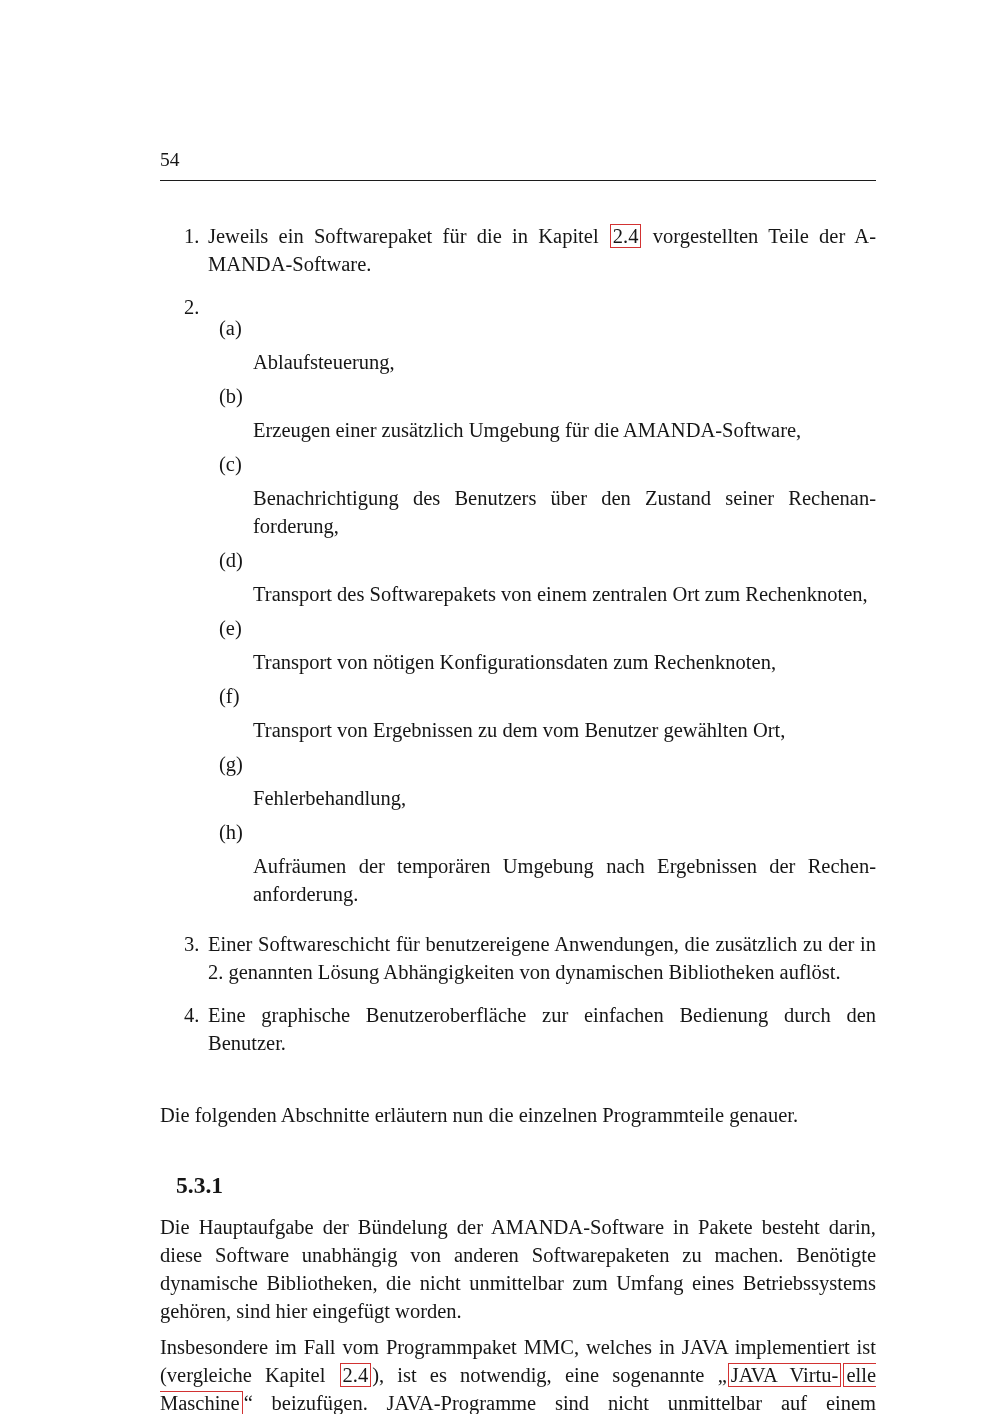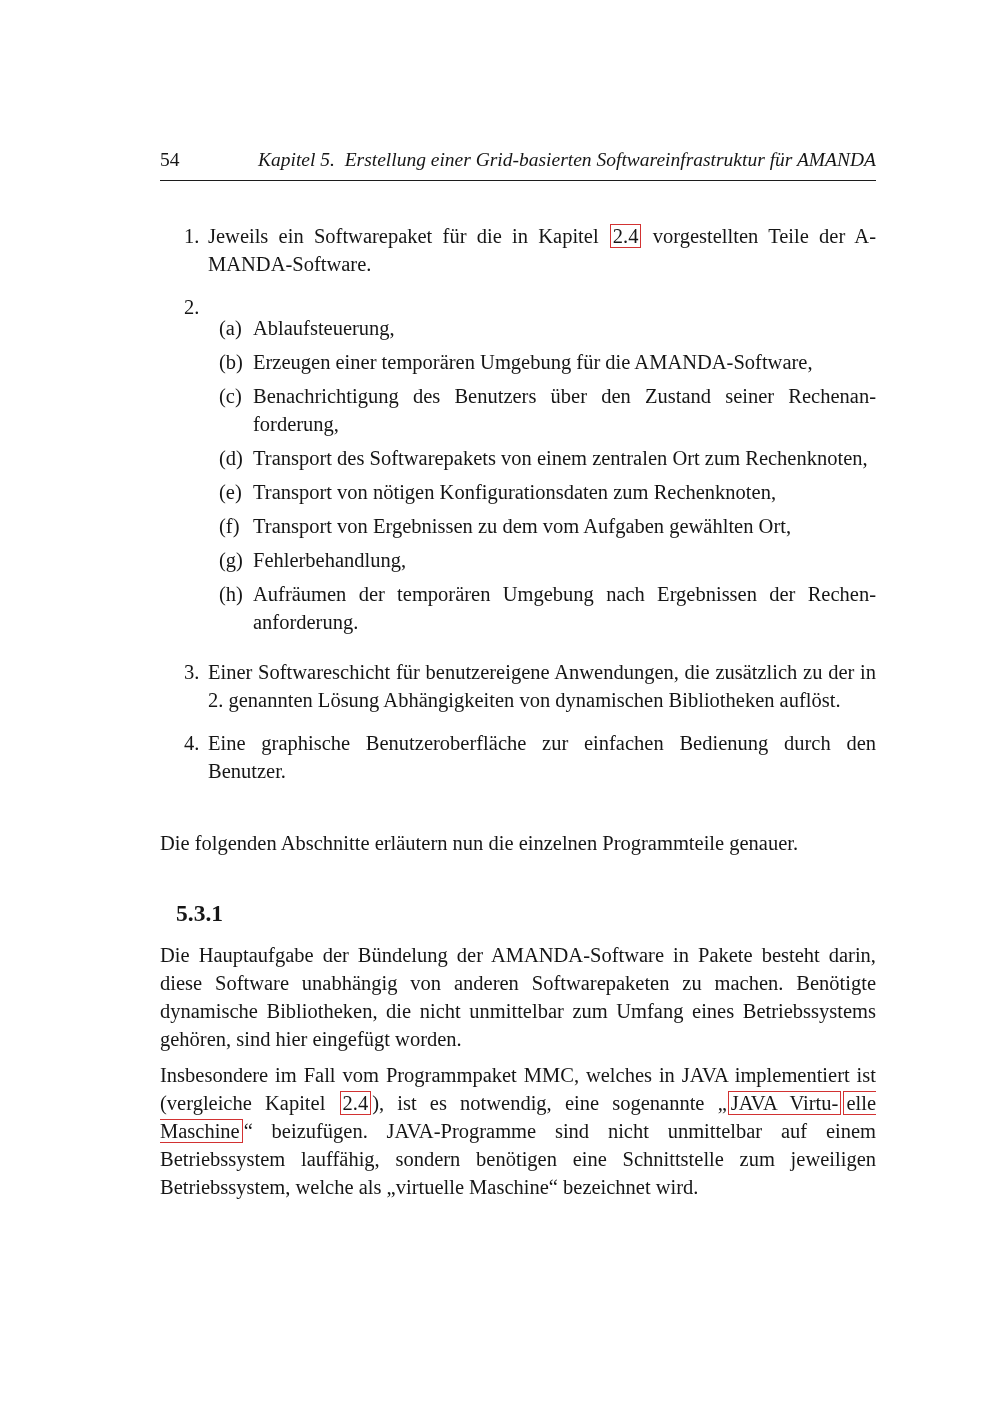--- a/index.html
+++ b/index.html
@@ -46,21 +46,21 @@
   .item > .content { flex: 1; text-align: justify; hyphens: manual; }
 
   
   .sublist { margin: 21px 0 7px 0; }
   .subitem { display: flex; margin: 0 0 6px 0; }
   .subitem > .slabel {
     flex: 0 0 45px;
     box-sizing: border-box;
     padding-left: 11px;
   }
-  .subitem > .scontent { flex: 1; text-align: justify; hyphens: manual; }
+  .subitem > .scontent { flex: 1; text-align: justify; hyphens: manual; margin-top: 34px; }
 
   
   .para {
     font-size: 20.5px;
     line-height: 28px;
     text-align: justify;
     hyphens: manual;
     margin: 8px 0 0 0;
   }
   .intro { margin-top: 44px; }
@@ -86,58 +86,57 @@
     cursor: pointer;
   }
 </style>
 </head>
 <body>
 
 <div class="page">
 
   <header class="running-head">
     <span class="pagenum">54</span>
-    <span class="chapterhead">Kapitel 5.  Erstellung einer Grid-basierten Softwareinfrastruktur für AMANDA</span>
   </header>
   <hr class="headrule">
 
   <div class="toplist">
 
     <div class="item">
       <span class="num">1.</span>
       <div class="content"><span>Jeweils ein Softwarepaket für die in Kapitel </span><a class="linkbox">2.4</a><span> vorgestellten Teile der A-MANDA-Software.</span></div>
     </div>
 
     <div class="item">
       <span class="num">2.</span>
       <div class="content">
         <div class="sublist">
           <div class="subitem">
             <span class="slabel">(a)</span>
             <div class="scontent">Ablaufsteuerung,</div>
           </div>
           <div class="subitem">
             <span class="slabel">(b)</span>
-            <div class="scontent">Erzeugen einer temporären Umgebung für die AMANDA-Software,</div>
+            <div class="scontent">Erzeugen einer zusätzlich Umgebung für die AMANDA-Software,</div>
           </div>
           <div class="subitem">
             <span class="slabel">(c)</span>
             <div class="scontent">Benachrichtigung des Benutzers über den Zustand seiner Rechenan­forderung,</div>
           </div>
           <div class="subitem">
             <span class="slabel">(d)</span>
             <div class="scontent">Transport des Softwarepakets von einem zentralen Ort zum Rechen­knoten,</div>
           </div>
           <div class="subitem">
             <span class="slabel">(e)</span>
             <div class="scontent">Transport von nötigen Konfigurationsdaten zum Rechenknoten,</div>
           </div>
           <div class="subitem">
             <span class="slabel">(f)</span>
-            <div class="scontent">Transport von Ergebnissen zu dem vom Aufgaben gewählten Ort,</div>
+            <div class="scontent">Transport von Ergebnissen zu dem vom Benutzer gewählten Ort,</div>
           </div>
           <div class="subitem">
             <span class="slabel">(g)</span>
             <div class="scontent">Fehlerbehandlung,</div>
           </div>
           <div class="subitem">
             <span class="slabel">(h)</span>
             <div class="scontent">Aufräumen der temporären Umgebung nach Ergebnissen der Rechen­anforderung.</div>
           </div>
         </div>

